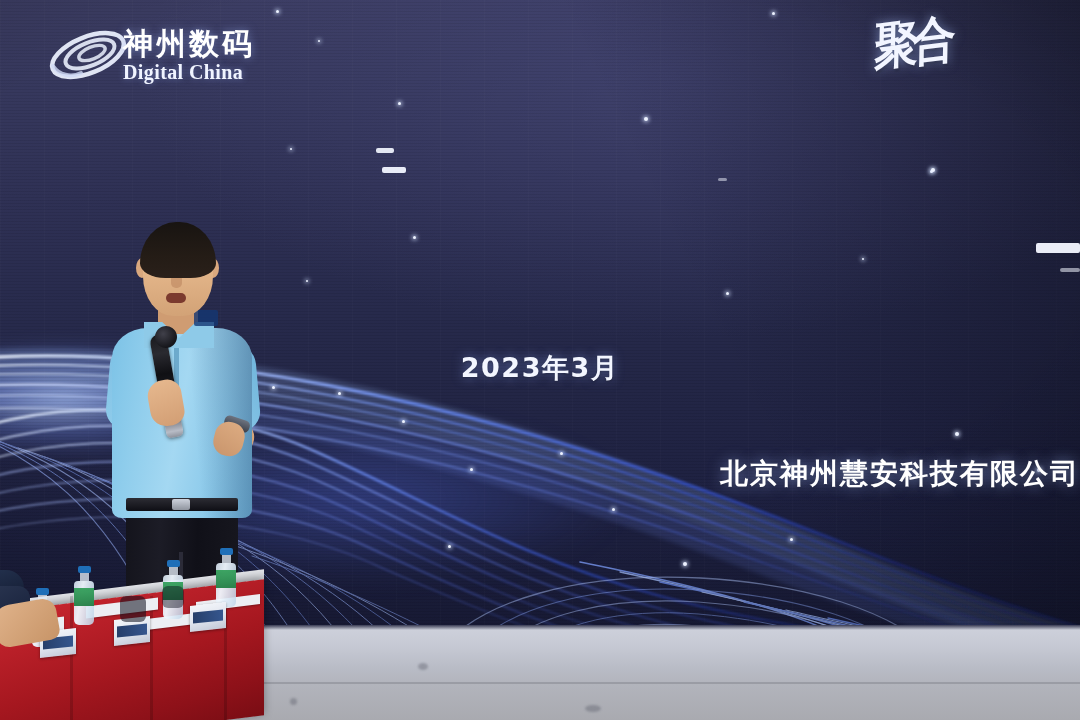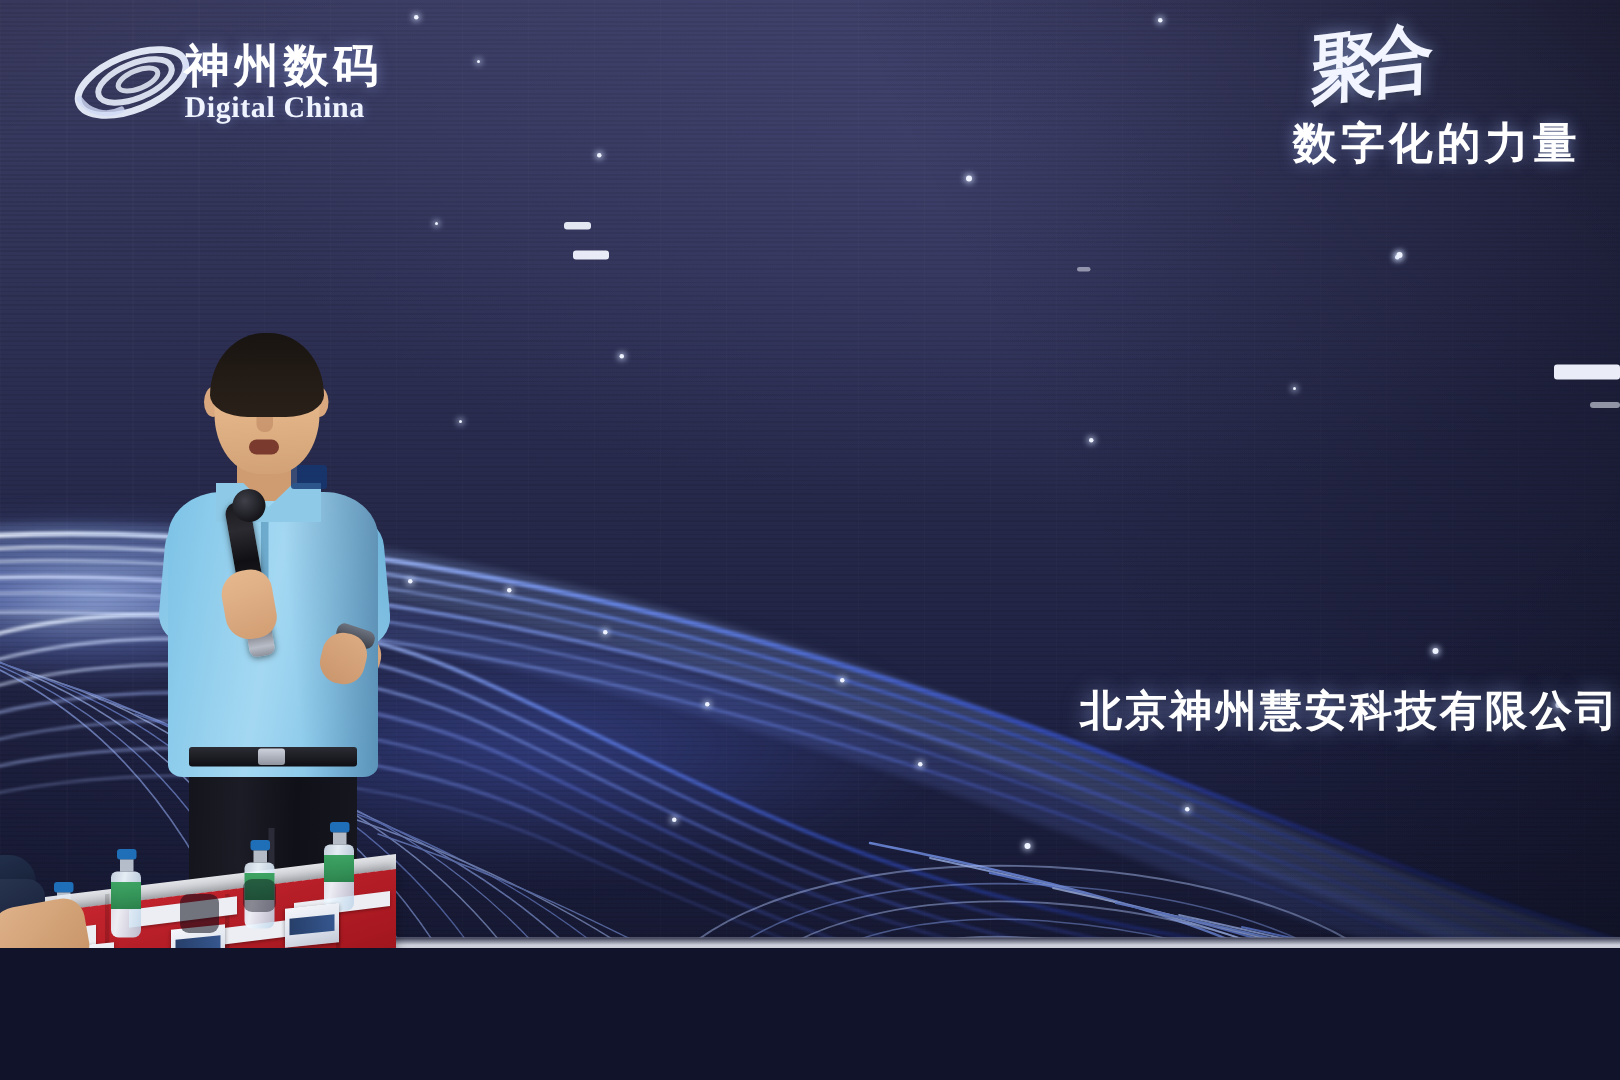--- a/index.html
+++ b/index.html
@@ -3,21 +3,21 @@
 <meta charset="utf-8">
 <title>Conference Stage Photo</title>
 <style>
   * { margin:0; padding:0; box-sizing:border-box; }
   html,body {
     width:1080px; height:720px; overflow:hidden;
     background:#11132a;
     font-family:"Liberation Sans","DejaVu Sans",sans-serif;
   }
   #scene {
-    position:relative; width:1080px; height:632px; overflow:hidden;
+    position:relative; width:1080px; height:720px; overflow:hidden;
     background:#2a2c4e;
     padding-left:24px;
   }
 
   
   .led-screen{
     position:absolute; left:0; top:0; width:1080px; height:627px;
     overflow:hidden;
     background:
       radial-gradient(ellipse 70% 60% at 62% 12%, rgba(70,72,120,0.55) 0%, rgba(0,0,0,0) 70%),
@@ -477,23 +477,23 @@
           </g>
           <path d="M 8 40 C 14 49, 26 52, 36 47" stroke="#cfd9f5" stroke-width="4" fill="none" stroke-linecap="round" opacity="0.8"></path>
         </svg>
       </div>
       <div class="cn">神州数码</div>
       <div class="en">Digital China</div>
     </div>
 
     <div class="logo-theme">
       <div class="calli">聚合</div>
-      <div class="sub">数字化的力量</div>
     </div>
 
+    <div class="slide-date">2023年3月</div>
     <div class="slide-company">北京神州慧安科技有限公司</div>
   </div>
 
   <div class="stage-floor"></div>
   <div class="stage-floor-lip"></div>
   <div class="stage-floor-seam"></div>
   <div class="floor-mark" style="left:418px; top:663px;"></div>
   <div class="floor-mark" style="left:585px; top:705px; width:16px;"></div>
   <div class="floor-mark" style="left:290px; top:698px; width:7px;"></div>
 

